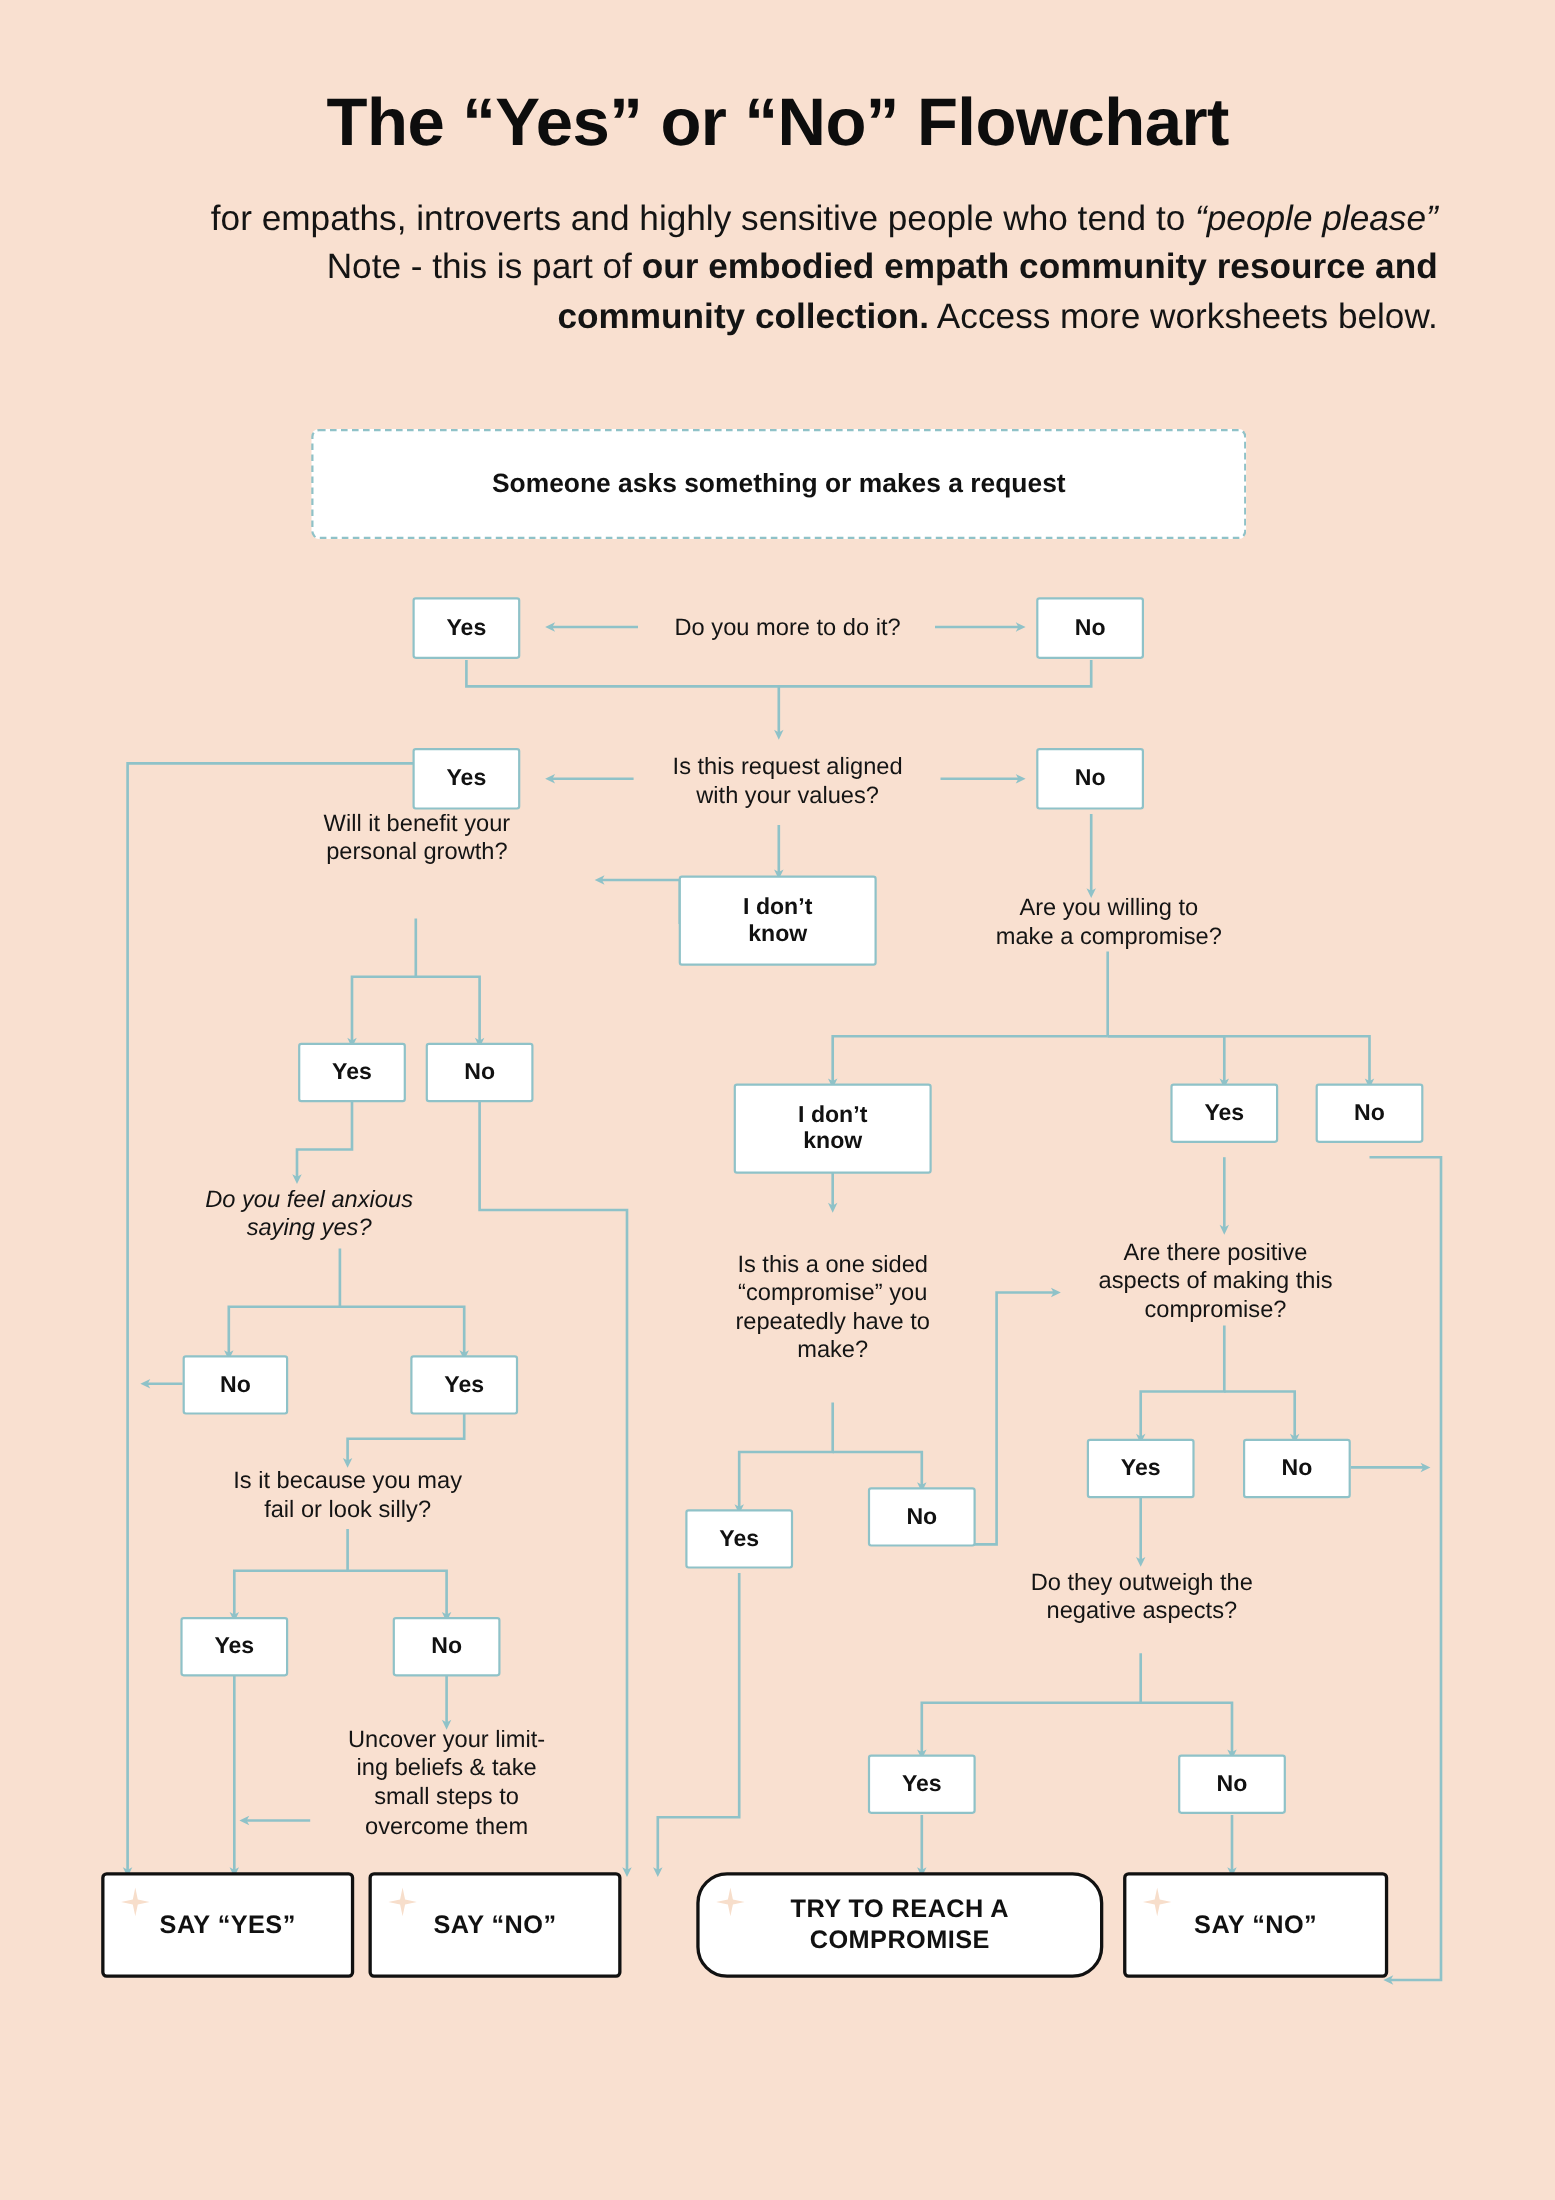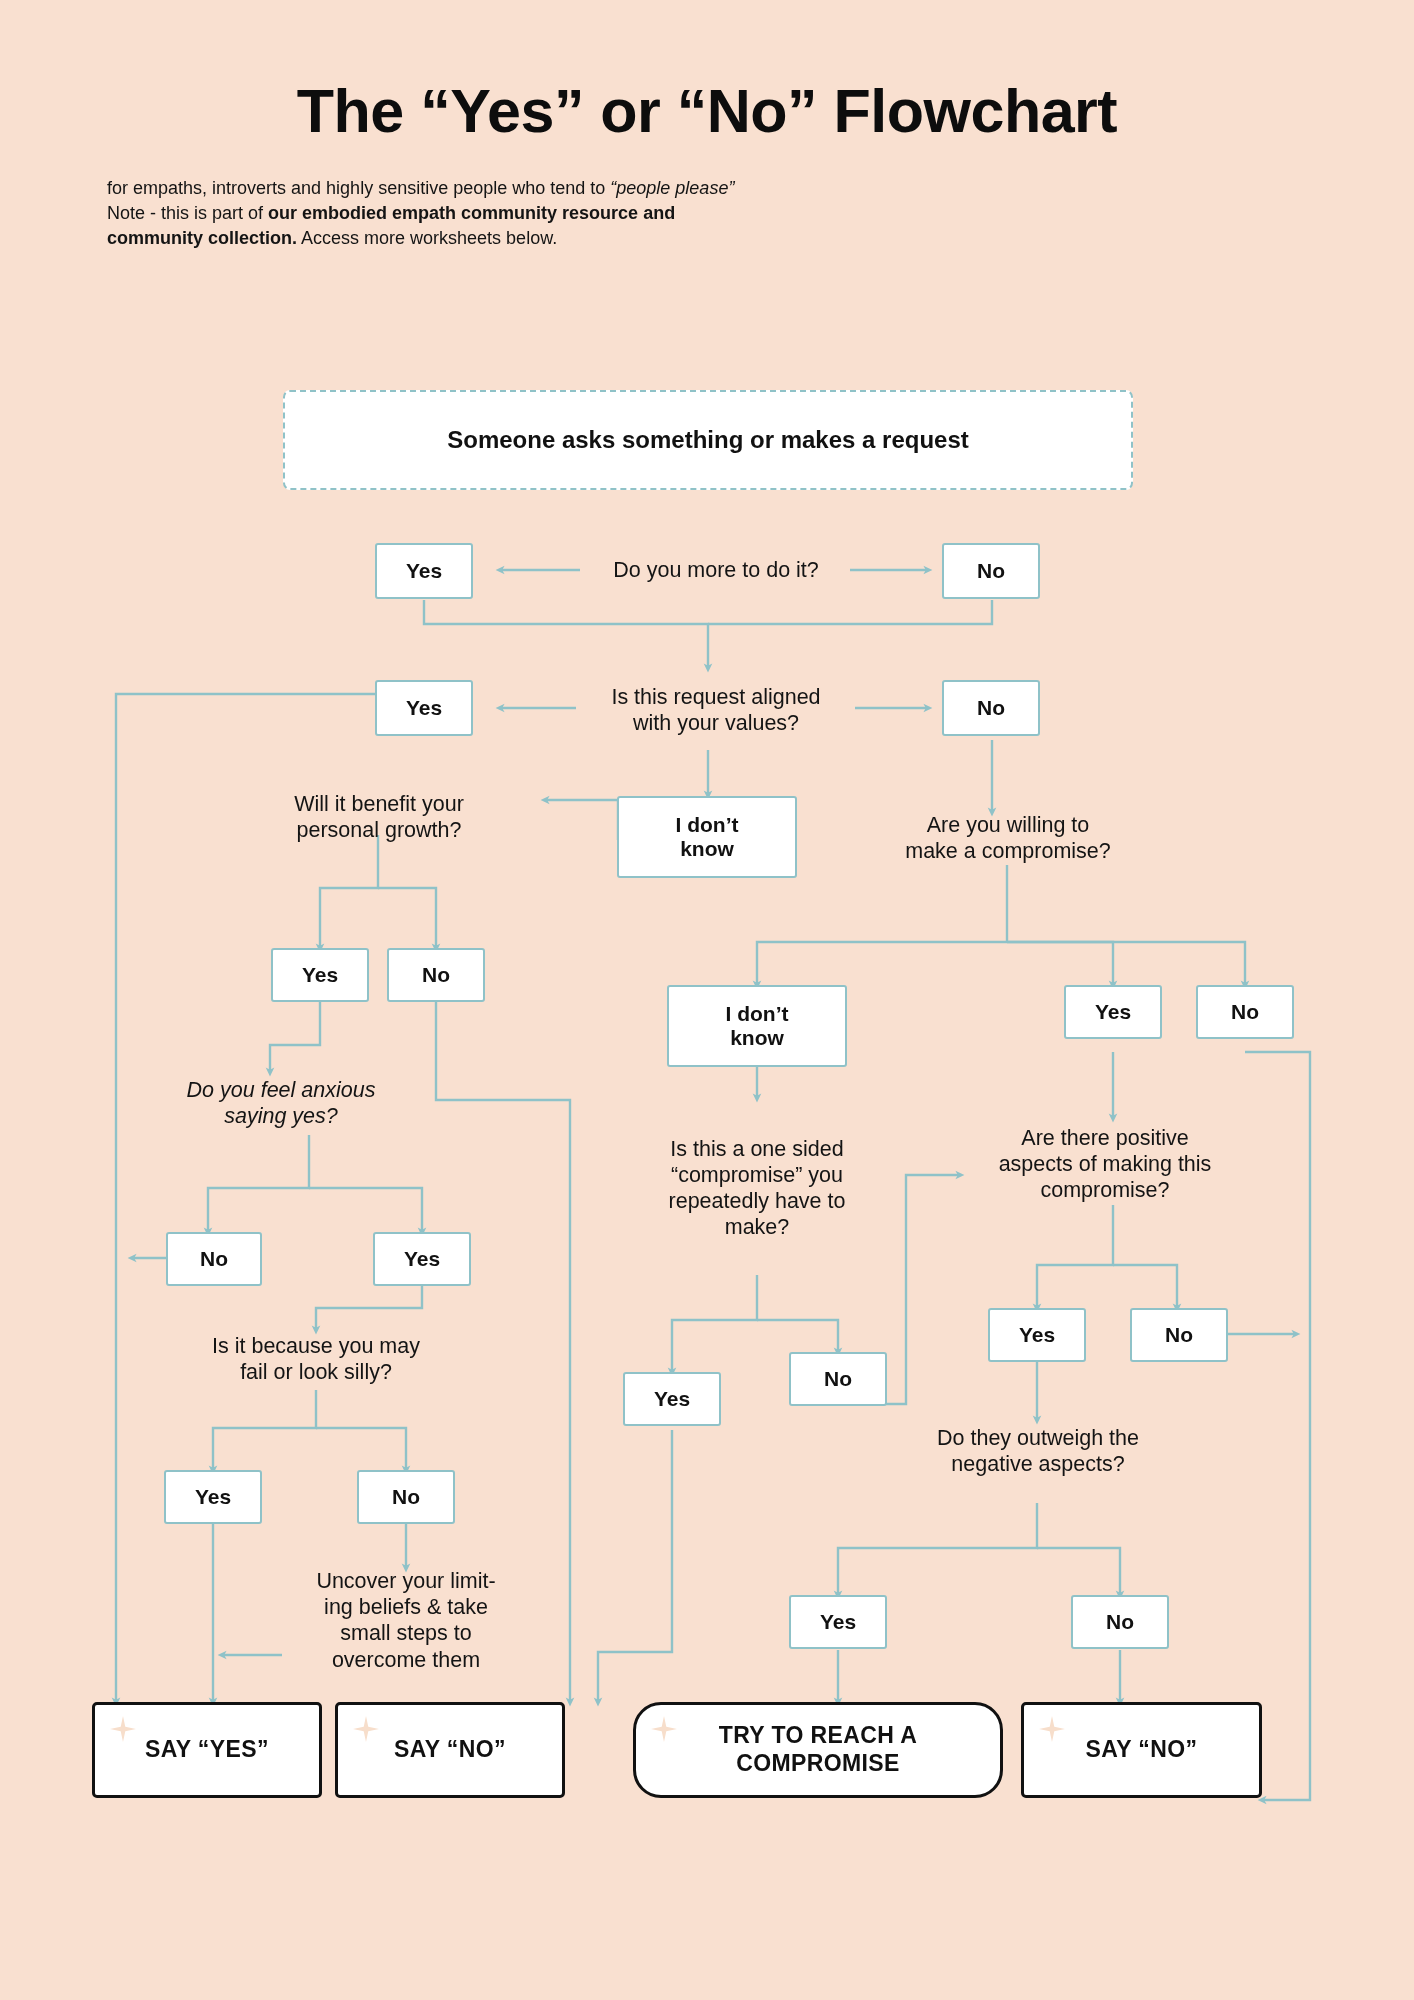--- a/index.html
+++ b/index.html
@@ -14,21 +14,21 @@
   #stage{position:absolute;inset:0;width:1414px;height:1792px;}
 
   
   .title{
     position:absolute;left:0;top:78px;width:1414px;text-align:center;
     font-size:61px;font-weight:bold;letter-spacing:-0.5px;line-height:1.1;
     color:#0d0d0d;
   }
   .subwrap{
     position:absolute;left:107px;top:176px;width:1200px;
-    text-align:left;font-size:18px;line-height:1.39;color:#141414;
+    text-align:right;font-size:32px;line-height:1.39;color:#141414;
   }
   .subwrap .l2,.subwrap .l3{display:block;}
   .subwrap i{font-style:italic;}
   .subwrap b{font-weight:bold;}
 
   
   .node{position:absolute;box-sizing:border-box;}
 
   .qbox{                      
     text-align:center;font-size:21.5px;line-height:1.22;color:#141414;
@@ -175,21 +175,21 @@
   <div class="node ynbox" style="left:375px;top:543px;width:98px;height:56px;">Yes</div>
   <div class="node ynbox" style="left:942px;top:543px;width:98px;height:56px;">No</div>
 
   <div class="node qbox" style="left:576px;top:680px;width:280px;height:60px;white-space:pre-line;">Is this request aligned
 with your values?</div>
   <div class="node ynbox" style="left:375px;top:680px;width:98px;height:56px;">Yes</div>
   <div class="node ynbox" style="left:942px;top:680px;width:98px;height:56px;">No</div>
   <div class="node ynbox" style="left:617px;top:796px;width:180px;height:82px;white-space:pre-line;">I don’t
 know</div>
 
-  <div class="node qbox" style="left:263px;top:786px;width:232px;height:62px;white-space:pre-line;">Will it benefit your
+  <div class="node qbox" style="left:263px;top:730px;width:232px;height:62px;white-space:pre-line;">Will it benefit your
 personal growth?</div>
   <div class="node ynbox" style="left:271px;top:948px;width:98px;height:54px;">Yes</div>
   <div class="node ynbox" style="left:387px;top:948px;width:98px;height:54px;">No</div>
 
   <div class="node qbox" style="left:155px;top:1072px;width:252px;height:62px;white-space:pre-line;font-style:italic;">Do you feel anxious
 saying yes?</div>
   <div class="node ynbox" style="left:166px;top:1232px;width:96px;height:54px;">No</div>
   <div class="node ynbox" style="left:373px;top:1232px;width:98px;height:54px;">Yes</div>
 
   <div class="node qbox" style="left:178px;top:1328px;width:276px;height:62px;white-space:pre-line;">Is it because you may

